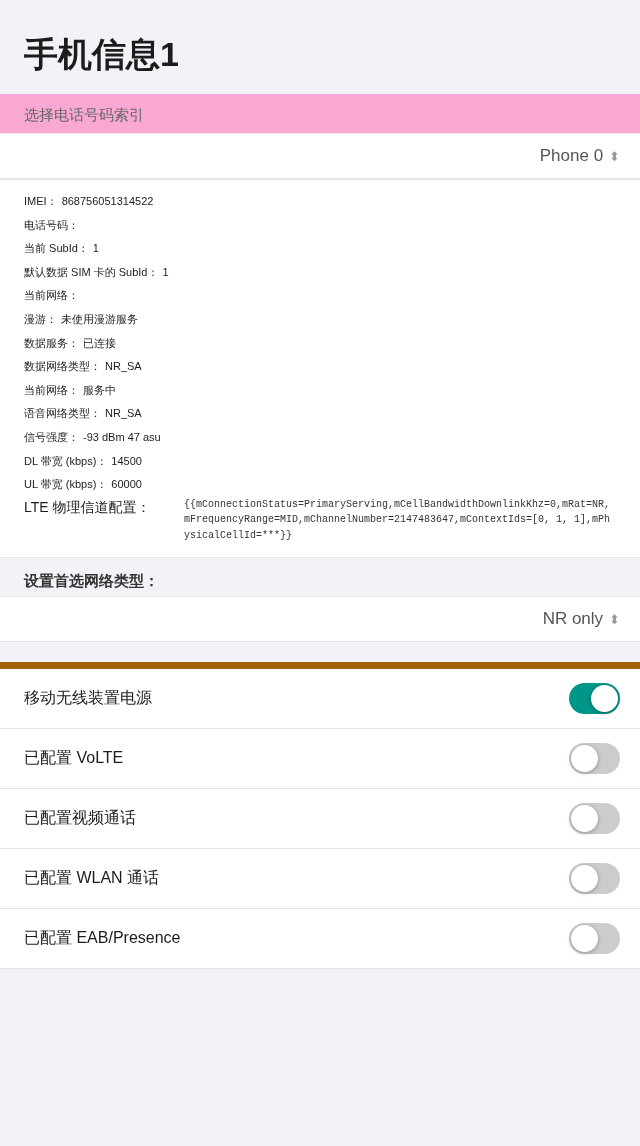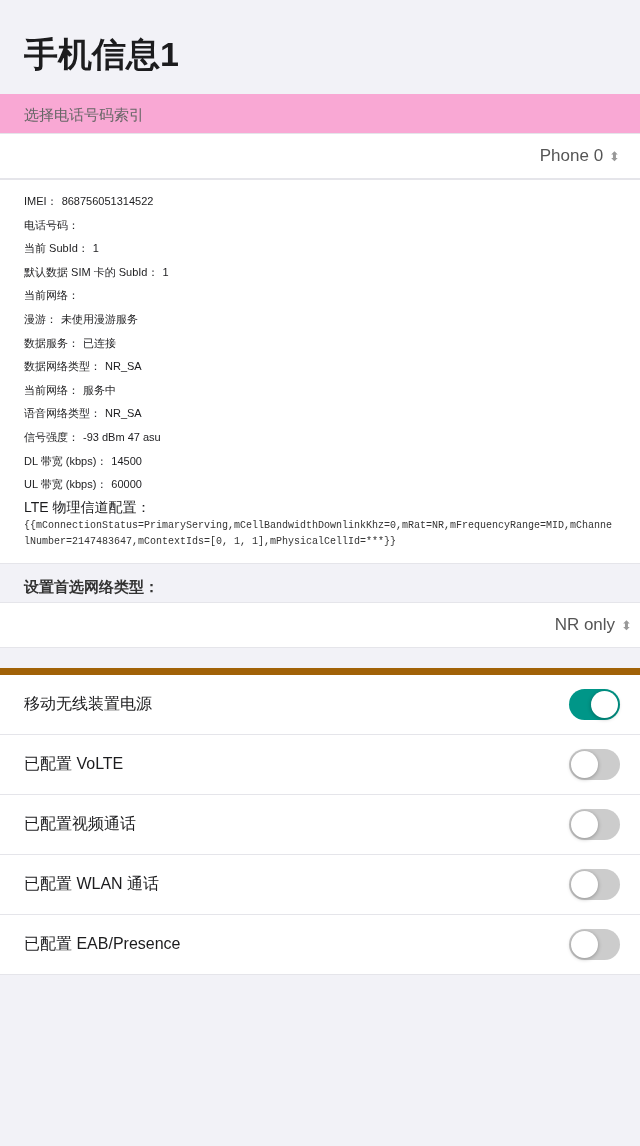--- a/index.html
+++ b/index.html
@@ -81,21 +81,21 @@
       white-space: nowrap;
     }
 
     .info-value {
       color: #1c1c1e;
       margin-left: 4px;
     }
 
     .lte-row {
       display: flex;
-      flex-direction: column;
+      flex-direction: row;
       font-size: 14px;
       color: #1c1c1e;
       line-height: 1.55;
     }
 
     .lte-label {
       white-space: nowrap;
       min-width: 160px;
     }
 
@@ -104,21 +104,21 @@
       font-size: 10px;
       color: #333;
       word-break: break-all;
     }
 
     .dropdown-row2 {
       background: #fff;
       display: flex;
       align-items: center;
       justify-content: flex-end;
-      padding: 12px 8px;
+      padding: 12px 20px;
       border-top: 1px solid #e5e5ea;
       border-bottom: 1px solid #e5e5ea;
       margin-top: 1px;
     }
 
     .toggle-row {
       background: #fff;
       display: flex;
       align-items: center;
       justify-content: space-between;

